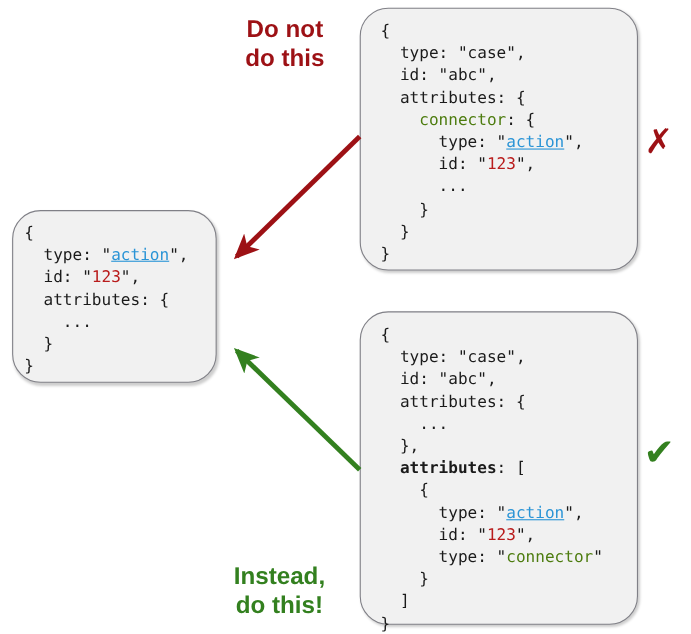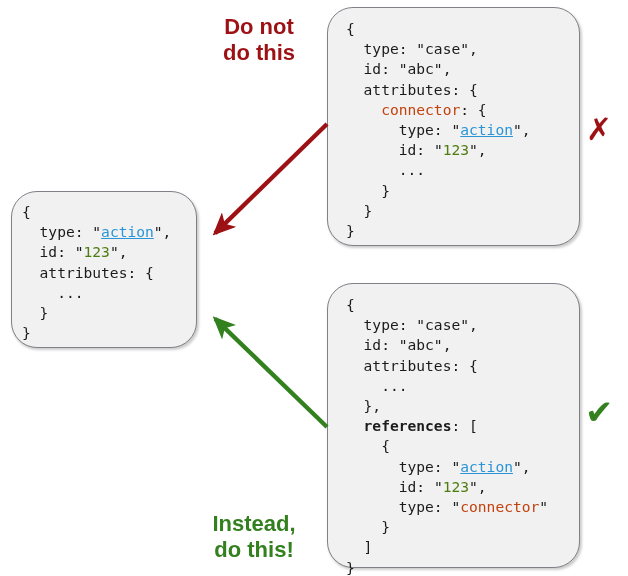--- a/index.html
+++ b/index.html
@@ -44,22 +44,22 @@
   #box-left pre  { padding: 10px 0 0 10px; }
 
   #box-top   { left: 327px; top: 7px;   width: 253px; height: 239px; }
   #box-top pre   { padding: 11px 0 0 18px; }
 
   #box-bottom{ left: 327px; top: 283px; width: 253px; height: 285px; }
   #box-bottom pre{ padding: 11px 0 0 18px; }
 
   
   .t-str   { color: #2a94d6; text-decoration: underline; }
-  .t-num   { color: #4d7c0f; }
-  .t-key   { color: #c2410c; }
+  .t-num   { color: #b91c1c; }
+  .t-key   { color: #4d7c0f; }
   .t-plain { color: #1b1b1b; }
   .t-bold  { font-weight: bold; color: #1b1b1b; }
 
   
   .callout-label {
     position: absolute;
     font-family: "Liberation Sans", sans-serif;
     font-weight: bold;
     font-size: 22px;
     line-height: 26px;
@@ -116,21 +116,21 @@
 <span class="t-plain">}</span></pre>
   </div>
 
   <div class="code-box" id="box-bottom">
     <pre><span class="t-plain">{</span>
 <span class="t-plain">  type: </span><span class="t-plain">"case",</span>
 <span class="t-plain">  id: </span><span class="t-plain">"abc",</span>
 <span class="t-plain">  attributes: {</span>
 <span class="t-plain">    ...</span>
 <span class="t-plain">  },</span>
-<span class="t-plain">  </span><span class="t-bold">references</span><span class="t-plain">: [</span>
+<span class="t-plain">  </span><span class="t-bold">attributes</span><span class="t-plain">: [</span>
 <span class="t-plain">    {</span>
 <span class="t-plain">      type: </span><span class="t-plain">"</span><span class="t-str">action</span><span class="t-plain">",</span>
 <span class="t-plain">      id: </span><span class="t-plain">"</span><span class="t-num">123</span><span class="t-plain">",</span>
 <span class="t-plain">      type: </span><span class="t-plain">"</span><span class="t-key">connector</span><span class="t-plain">"</span>
 <span class="t-plain">    }</span>
 <span class="t-plain">  ]</span>
 <span class="t-plain">}</span></pre>
   </div>
 
   <svg id="arrows" viewBox="0 0 628 576" xmlns="http://www.w3.org/2000/svg">

